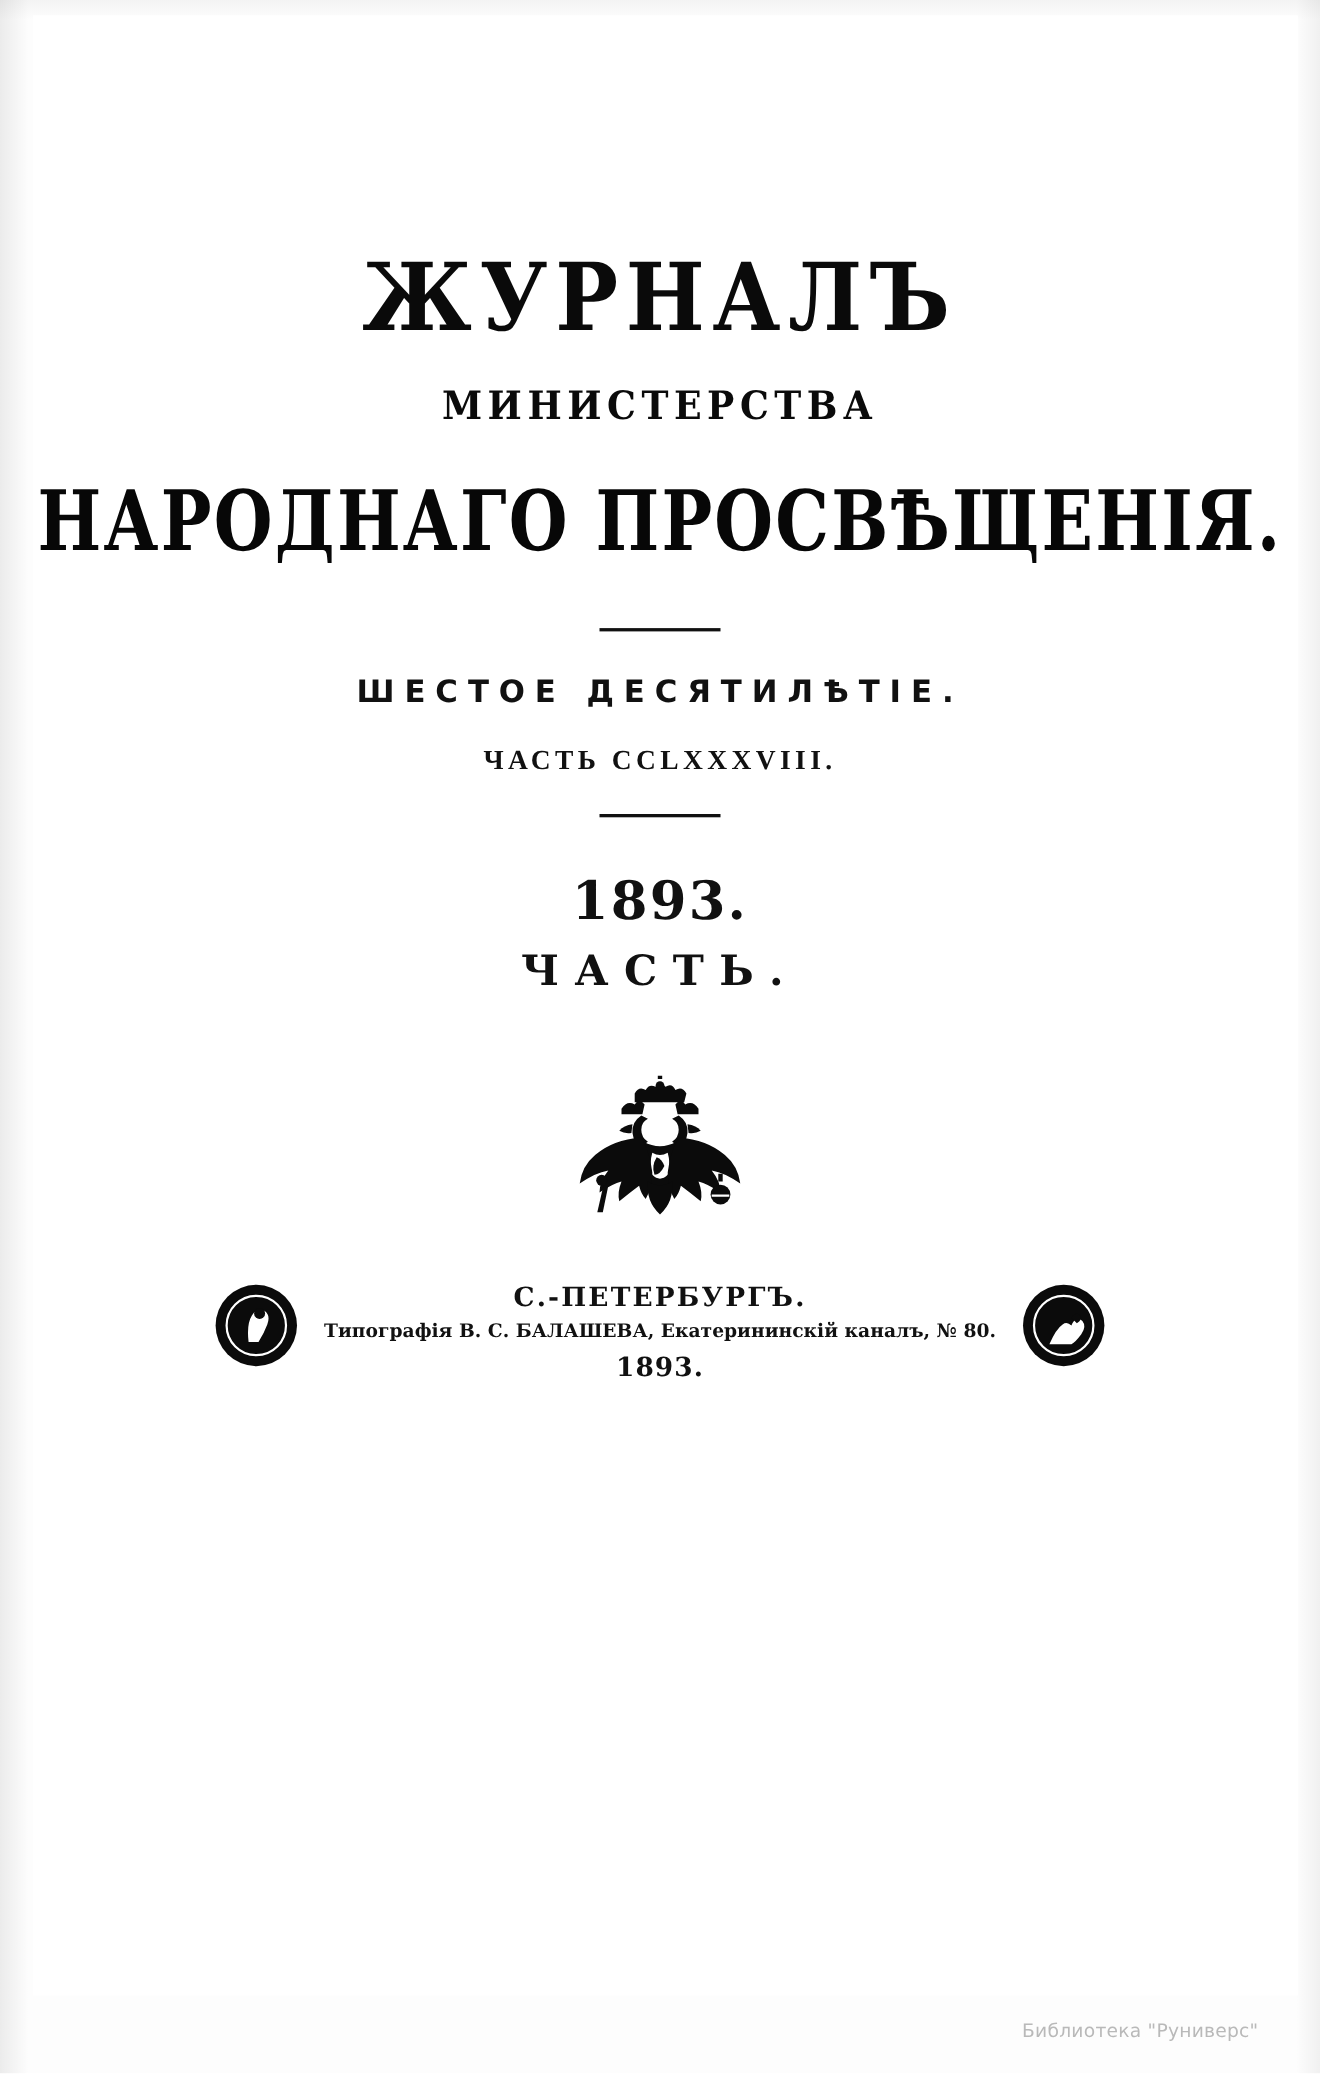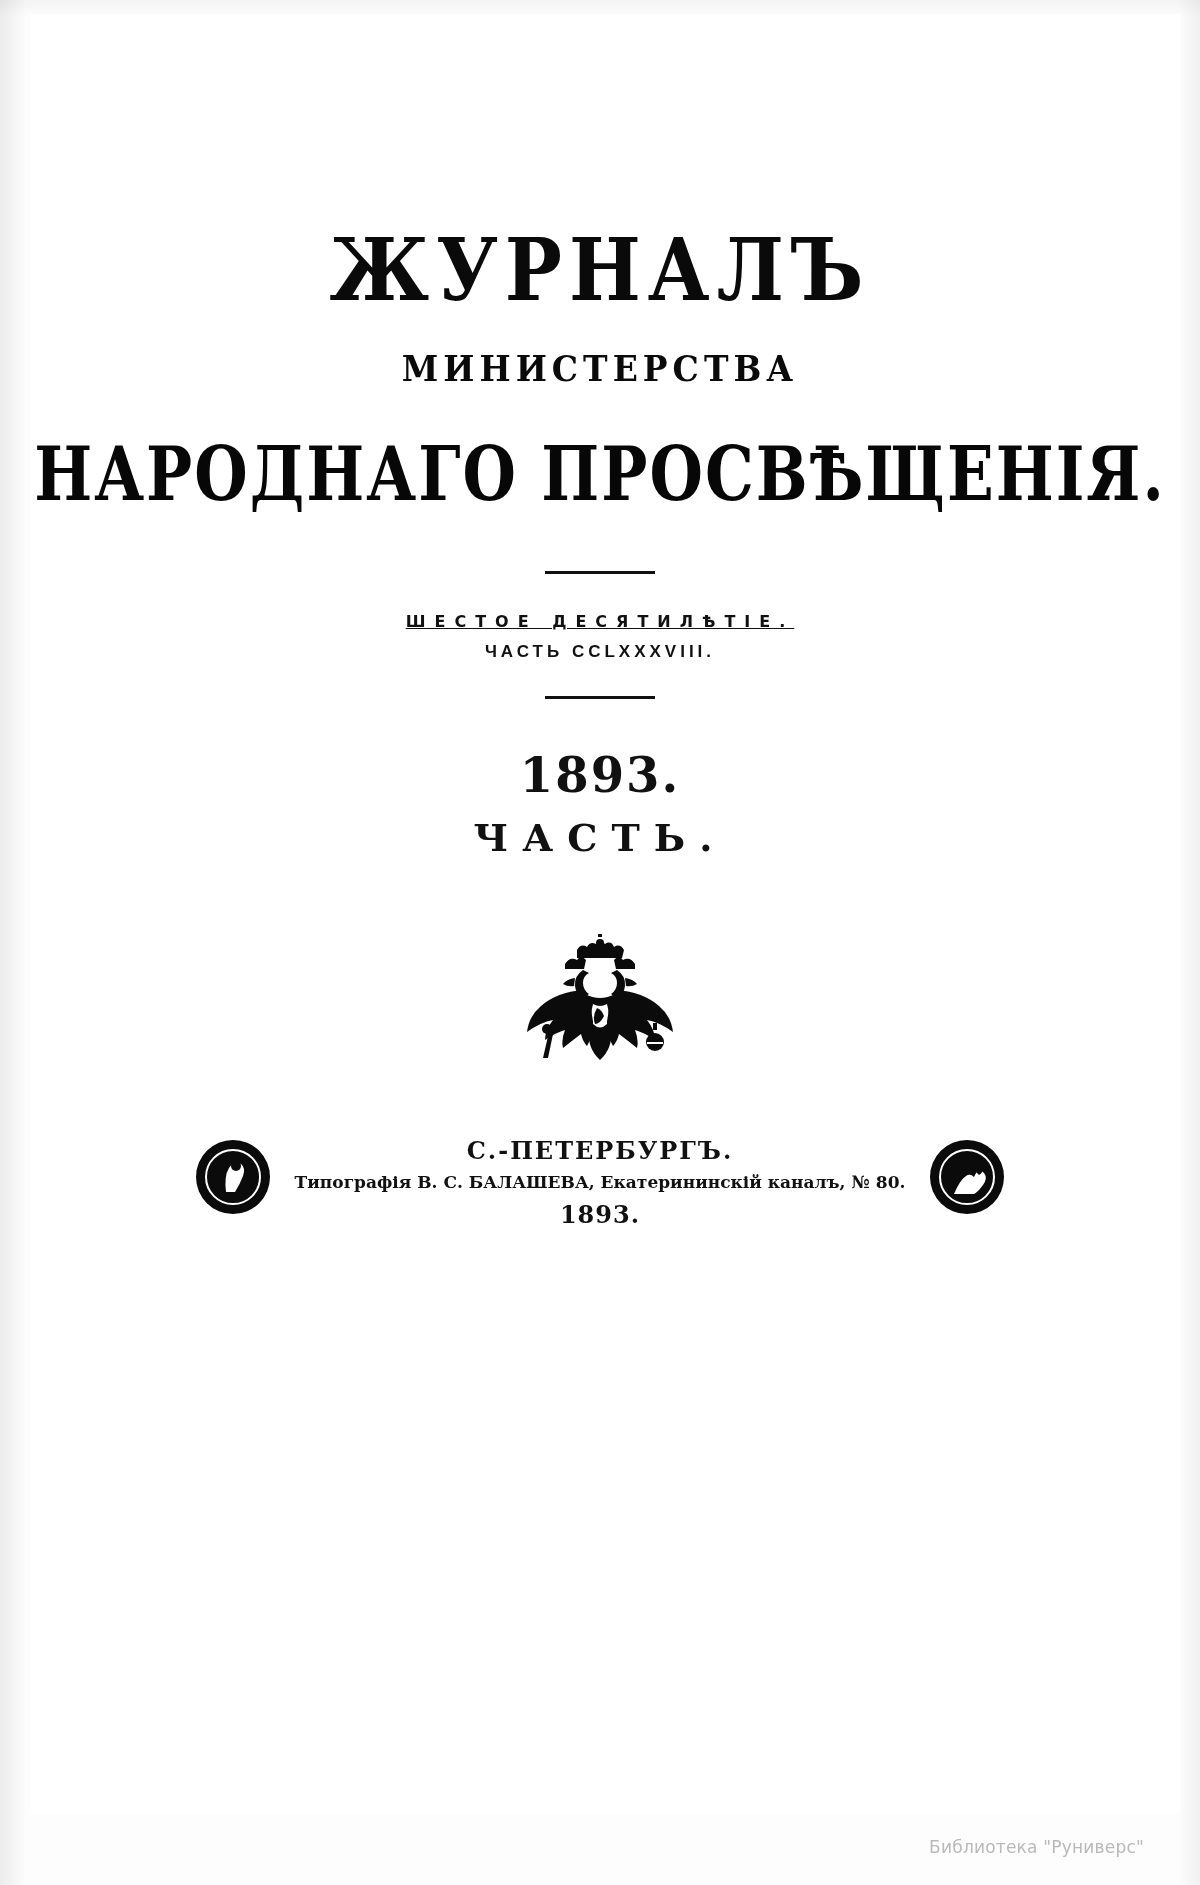--- a/index.html
+++ b/index.html
@@ -86,30 +86,29 @@
     background: #111;
     margin: 0 auto;
   }
   .rule-1 { margin-top: 72px; }
   .rule-2 { margin-top: 34px; }
 
   .t-decade {
     margin-top: 38px;
     font-family: "DejaVu Sans", sans-serif;
     font-weight: 700;
-    font-size: 16px;
+    font-size: 28px;
     letter-spacing: 9px;
     color: #111;
-    text-decoration: underline;
   }
   .t-part {
-    margin-top: 11px;
-    font-family: Liberation Sans, sans-serif;
-    font-weight: 700;
-    font-size: 17px;
+    margin-top: 33px;
+    font-family: Liberation Serif, serif;
+    font-weight: 700;
+    font-size: 25px;
     letter-spacing: 4px;
     color: #111;
   }
 
   .t-year {
     margin-top: 48px;
     font-family: "DejaVu Serif", serif;
     font-weight: 700;
     font-size: 48px;
     letter-spacing: 2px;
@@ -127,21 +126,21 @@
   
   .emblem {
     margin-top: 74px;
     height: 150px;
   }
   .emblem svg { display: block; margin: 0 auto; }
 
   
   .imprint {
     position: relative;
-    margin-top: 52px;
+    margin-top: 36px;
     height: 120px;
   }
   .imprint-city {
     font-family: "DejaVu Serif", serif;
     font-weight: 700;
     font-size: 24px;
     letter-spacing: 2px;
     color: #111;
   }
   .imprint-press {

